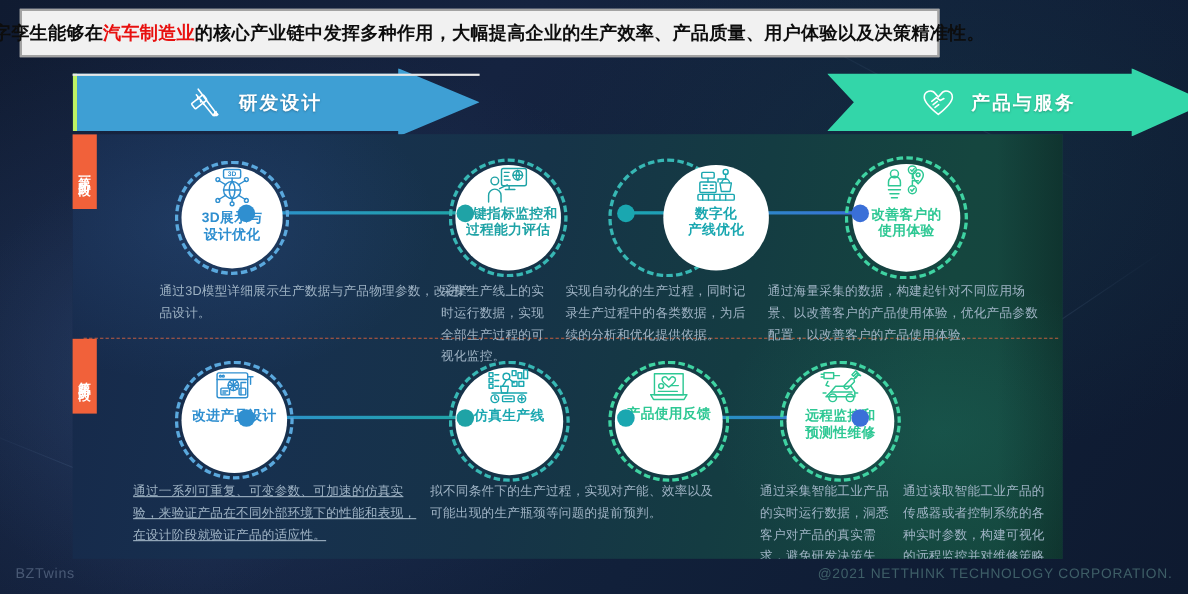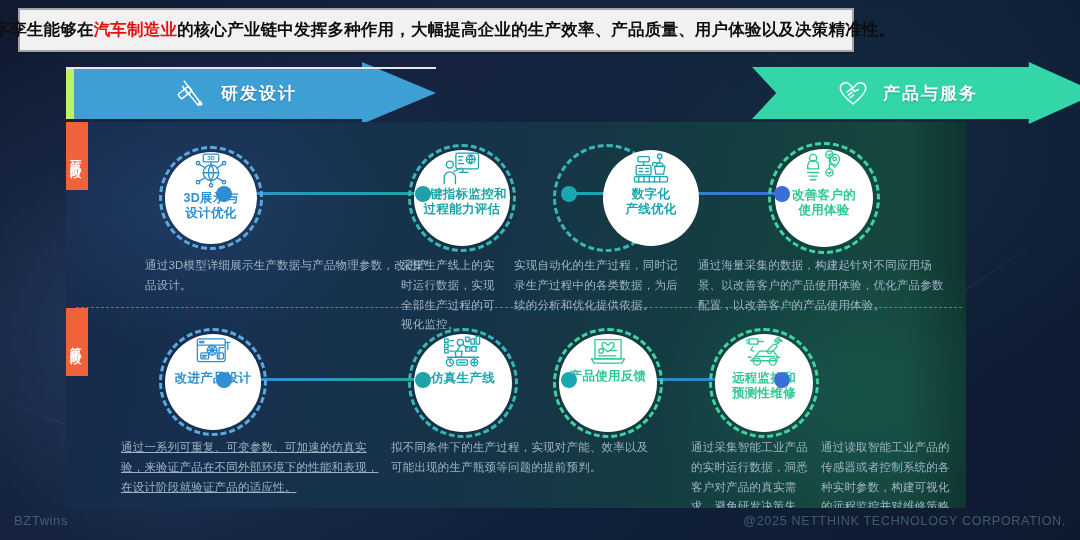--- a/index.html
+++ b/index.html
@@ -52,21 +52,21 @@
     box-sizing:border-box;
   }
   .arrow .inner{display:flex;align-items:center;gap:13px;position:relative;z-index:3;}
   .arrow-label{
     color:#ffffff;font-size:17px;font-weight:700;letter-spacing:2px;white-space:nowrap;
     text-shadow:0 1px 2px rgba(0,0,0,.25);
   }
   .arrow-ico{width:34px;height:34px;display:block;}
   .a1{left:0;width:370px;background:#3e9fd4;
       clip-path:polygon(0 8%,80% 8%,80% 0,100% 50%,80% 100%,80% 92%,0 92%);
-      border-left:8px solid #bef264;}
+      border-left:4px solid #bef264;}
   .a1 .inner{margin-left:100px;}
   .a2{left:352px;width:352px;background:#2eb3a6;
       clip-path:polygon(0 8%,80% 8%,80% 0,100% 50%,80% 100%,80% 92%,0 92%,7% 50%);}
   .a2 .inner{margin-left:86px;}
   .a3{left:686px;width:346px;background:#33d6a9;
       clip-path:polygon(0 8%,80% 8%,80% 0,100% 50%,80% 100%,80% 92%,0 92%,7% 50%);}
   .a3 .inner{margin-left:84px;}
   .ribbon-top-line{
     position:absolute;left:0;top:5px;width:370px;height:2px;background:#e8e8e8;z-index:4;
   }
@@ -408,15 +408,15 @@
           </span>
           <div class="bubble-title" style="color:#2ec894;">远程监控和
 预测性维修</div>
         </div>
       </div>
       <div class="node-desc" style="left:755px;top:124px;width:135px;">通过读取智能工业产品的传感器或者控制系统的各种实时参数，构建可视化的远程监控并对维修策略以及备品备件的管理策略进行优化。</div>
     </div>
   </div>
 
   <div class="foot-left">BZTwins</div>
-  <div class="foot-right">@2025 NETTHINK TECHNOLOGY CORPORATION.</div>
+  <div class="foot-right">@2021 NETTHINK TECHNOLOGY CORPORATION.</div>
 
 </div>
 
 </body></html>

